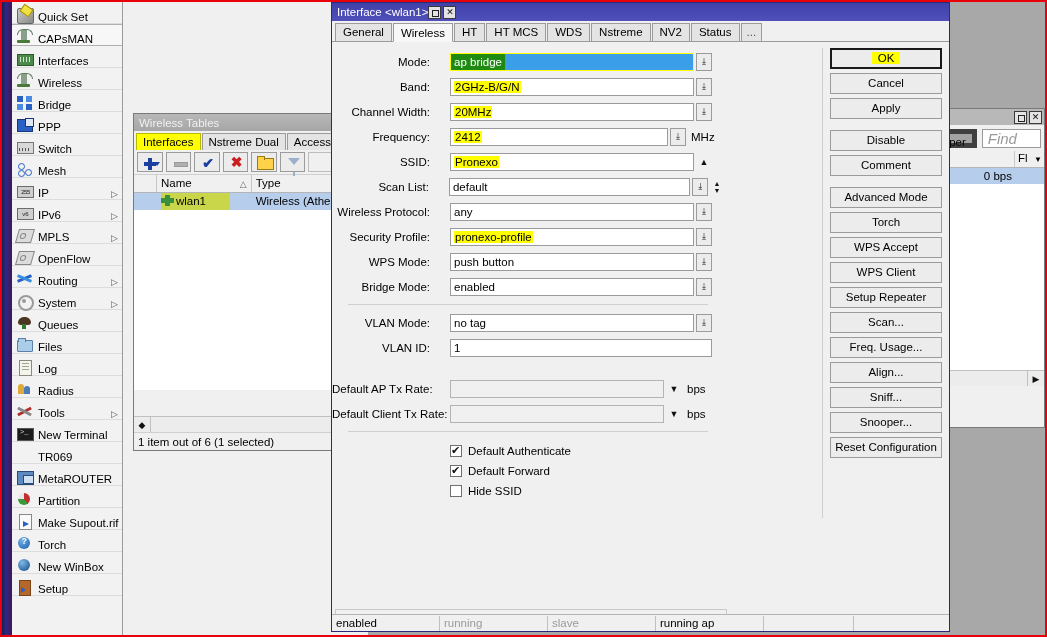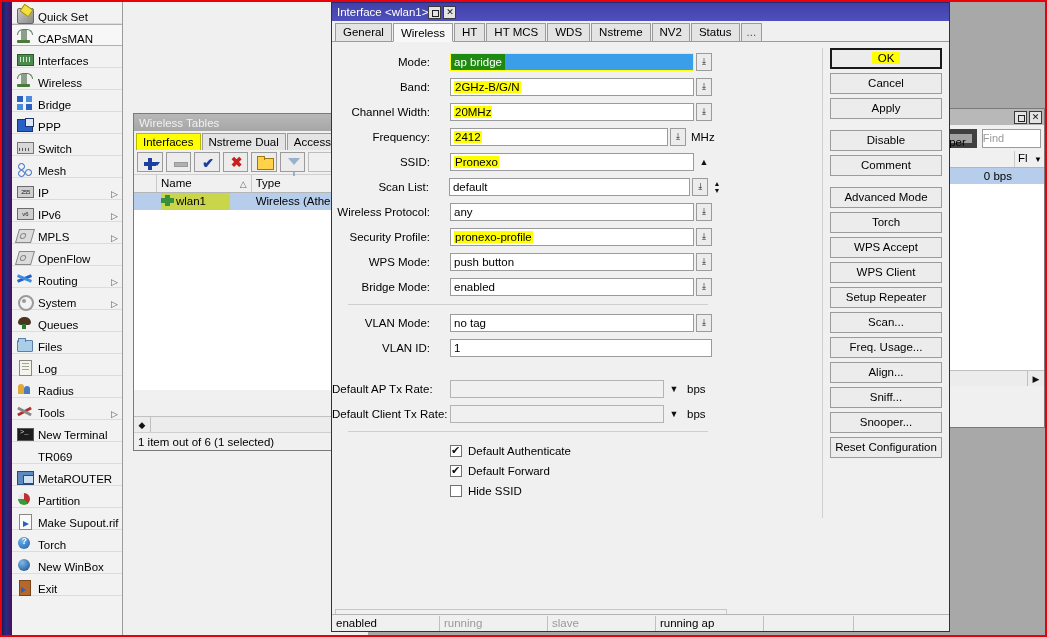--- a/index.html
+++ b/index.html
@@ -309,22 +309,23 @@
   }
   .rw-btn {
     height: 19px; line-height: 17px;
     padding: 0 6px; font-size: 11.5px;
     background:#a3a3a3; border:5px solid #404040;
     box-sizing:border-box; white-space:nowrap;
   }
   .rw-find {
     flex:1 1 auto; height:19px; margin-left:5px;
     background:#fff; border:1px solid #9b9b9b;
-    font-size:11px; color:#9a9a9a;
-    line-height:17px; 
+    font-size:15px; color:#9a9a9a;
+    font-style: italic;
+    line-height:17px; padding-left:5px;
     box-sizing:border-box;
   }
   #rw-header { display:flex; height:16px; background:#f0f0f0; border-bottom:1px solid #b5b5b5; font-size:11.5px; align-items:center;}
   .rw-hcell { border-right:1px solid #c8c8c8; height:16px; line-height:15px; padding-left:3px; box-sizing:border-box; overflow:hidden;white-space:nowrap;}
   #rw-body { background:#fff; height:218px; position:relative; overflow:hidden;}
   .rw-row { display:flex; height:16px; background:#b6cdeb; font-size:11.5px; align-items:center;}
   .rw-cell { height:16px;line-height:16px;box-sizing:border-box;overflow:hidden;white-space:nowrap;padding:0 3px;}
   #rw-hscroll { position:absolute; left:0; bottom:0; width:100%; height:15px; background:#ececec; border-top:1px solid #c0c0c0; display:flex; align-items:center; justify-content:flex-end;}
 
   
@@ -643,21 +644,21 @@
       <div class="side-item">
         <span class="side-ico">
           <span class="ic ico-newwinbox"></span>
         </span>
         <span class="side-label">New WinBox</span>
       </div>
       <div class="side-item">
         <span class="side-ico">
           <span class="ic ico-exit"></span>
         </span>
-        <span class="side-label">Exit</span>
+        <span class="side-label">Setup</span>
       </div>
     </div>
 
   <div class="win" id="wireless-tables">
     <div class="win-title inactive">
       <span>Wireless Tables</span>
     </div>
     <div id="wt-tabs">
         <div class="wt-tab hl">Interfaces</div>
         <div class="wt-tab">Nstreme Dual</div>

